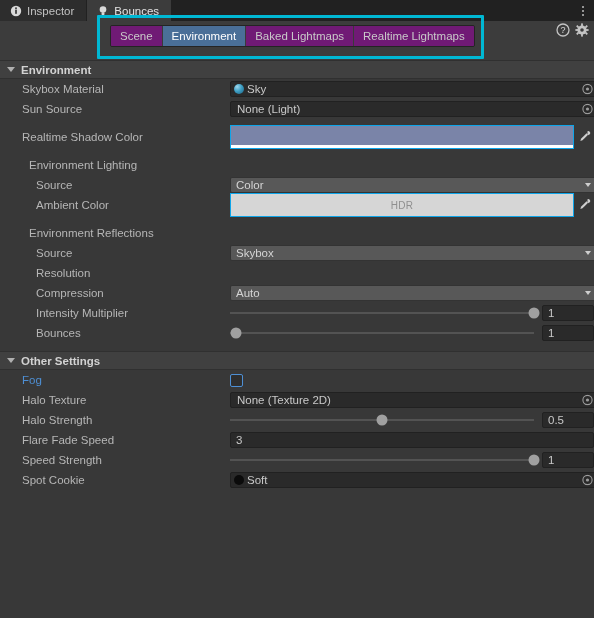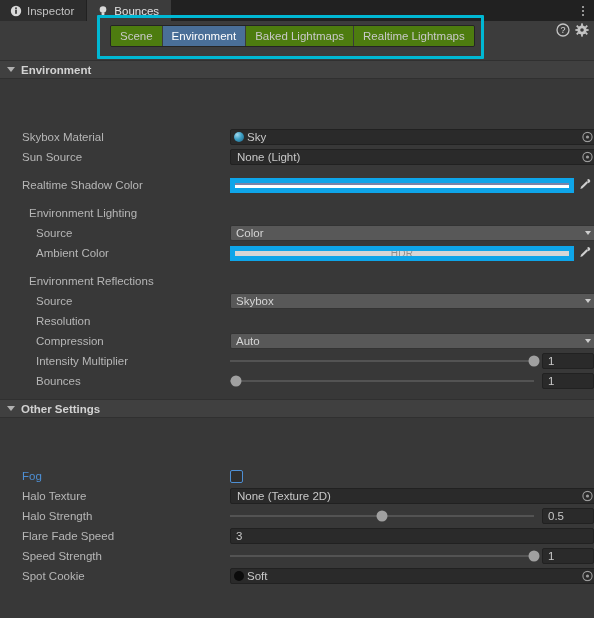--- a/index.html
+++ b/index.html
@@ -78,21 +78,21 @@
     position: absolute; left: 110px; top: 25px;
     display: flex; height: 22px;
     border: 1px solid #242424;
     border-radius: 2px; overflow: hidden;
   }
   .seg-btn {
     display: flex; align-items: center; justify-content: center;
     padding: 0 9px; height: 20px;
     font-size: 11.5px;
     color: #c9c9c9;
-    background: #4d7c0f;
+    background: #701a75;
     border-right: 1px solid #3a3a3a;
     white-space: nowrap;
   }
   .seg-btn:last-child { border-right: none; }
   .seg-btn.active {
     background: #4a6f98;
     color: #ffffff;
   }
 
   
@@ -112,21 +112,21 @@
     font-size: 11.5px;
     font-weight: bold;
   }
   .foldout {
     width: 0; height: 0;
     border-left: 4.5px solid transparent;
     border-right: 4.5px solid transparent;
     border-top: 5px solid #b0b0b0;
     margin-right: 6px;
   }
-  .panel { padding: 0; background: #383838; margin-top: 48px; }
+  .panel { padding: 0; background: #383838; }
 
   .row {
     display: flex; align-items: center;
     height: 20px;
     padding-left: 0;
   }
   .lbl {
     width: 230px;
     padding-left: 22px;
     color: #b6b6b6;
@@ -184,22 +184,22 @@
   }
   .caret {
     width: 0; height: 0;
     border-left: 3.5px solid transparent;
     border-right: 3.5px solid transparent;
     border-top: 4px solid #cfcfcf;
   }
 
   
   .colorfield {
-    flex: 1; height: 15px;
-    border: 5px solid #0ea5e9;
+    flex: 1; height: 24px;
+    border: 1px solid #0ea5e9;
     display: flex; flex-direction: column;
     overflow: hidden;
   }
   .colorfield .swatch { flex: 1; }
   .colorfield .alpha { height: 3px; background: #ffffff; }
   .colorfield.hdr {
     align-items: center; justify-content: center;
     flex-direction: row;
     background: #d6d6d6;
   }

